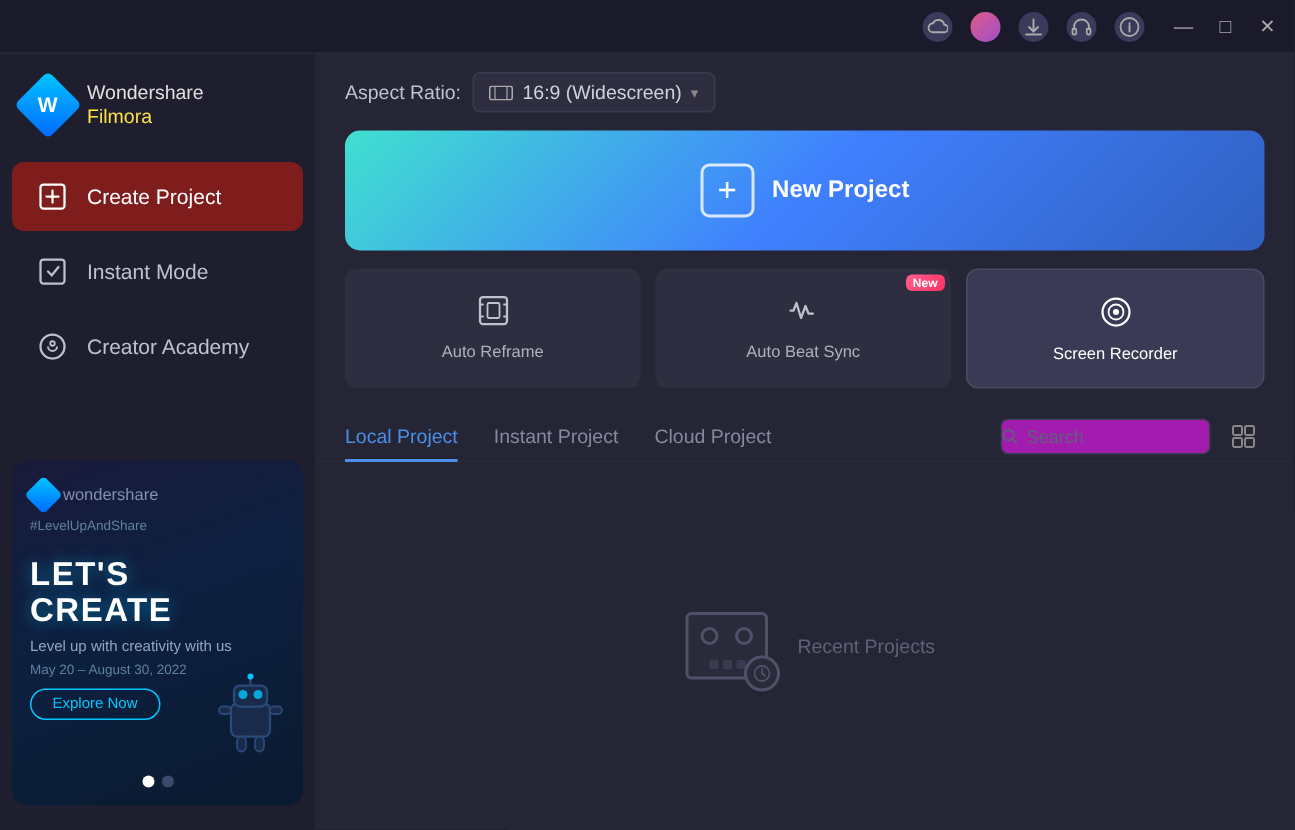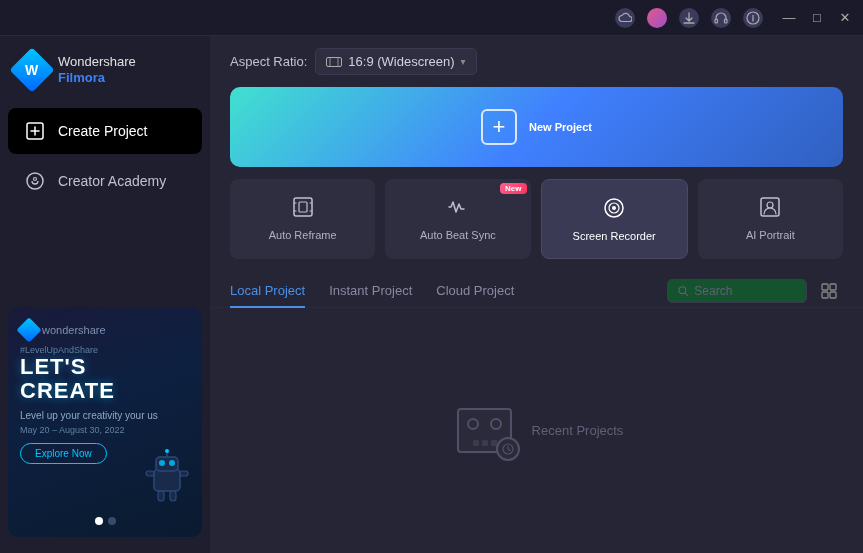--- a/index.html
+++ b/index.html
@@ -103,38 +103,38 @@
       flex-direction: column;
       line-height: 1.2;
     }
     .logo-text-top {
       font-size: 13px;
       color: #e0e0e0;
       font-weight: 500;
     }
     .logo-text-bottom {
       font-size: 13px;
-      color: #3b82f6;
-      font-weight: 700;
+      color: #fde047;
+      font-weight: 400;
     }
 
     .nav-item {
       display: flex;
       align-items: center;
       padding: 12px 16px;
       gap: 12px;
       cursor: pointer;
       border-radius: 8px;
       margin: 2px 8px;
       color: #c0c0d0;
       font-size: 14px;
       transition: background 0.15s;
     }
     .nav-item.active {
-      background: #000000;
+      background: #7f1d1d;
       color: #fff;
     }
     .nav-icon {
       width: 22px;
       height: 22px;
       display: flex;
       align-items: center;
       justify-content: center;
       flex-shrink: 0;
     }
@@ -166,21 +166,21 @@
       flex-shrink: 0;
     }
     .banner-logo-text {
       font-size: 11px;
       color: #8090b0;
       transform: none;
     }
     .banner-hashtag {
       font-size: 9px;
       color: #6080a0;
-      margin-bottom: 0;
+      margin-bottom: 16px;
     }
     .banner-title {
       font-size: 22px;
       font-weight: 900;
       color: #00e5ff;
       text-transform: uppercase;
       line-height: 1.1;
       margin-bottom: 6px;
       text-shadow: 0 0 10px rgba(0,200,255,0.5);
       letter-spacing: 1px;
@@ -304,21 +304,21 @@
       height: 36px;
       border: 2px solid rgba(255,255,255,0.8);
       border-radius: 6px;
       display: flex;
       align-items: center;
       justify-content: center;
       color: white;
       font-size: 22px;
     }
     .new-project-label {
-      font-size: 11px;
+      font-size: 16px;
       font-weight: 700;
       color: white;
     }
 
     
     .feature-cards {
       display: flex;
       gap: 10px;
       padding: 0 20px;
       margin-bottom: 16px;
@@ -398,24 +398,24 @@
       border-bottom-color: #4a90e8;
     }
     .tabs-right {
       display: flex;
       align-items: center;
       gap: 8px;
     }
     .search-box {
       display: flex;
       align-items: center;
-      background: #14532d;
+      background: #a21caf;
       border: 1px solid #3a3a50;
       border-radius: 5px;
-      padding: 4px 10px;
+      padding: 4px 0;
       gap: 6px;
       width: 140px;
     }
     .search-input {
       background: transparent;
       border: none;
       outline: none;
       color: #c0c0d0;
       font-size: 12px;
       width: 100%;
@@ -541,20 +541,29 @@
     <div class="nav-item active">
       <div class="nav-icon">
         <svg width="18" height="18" viewBox="0 0 18 18" fill="none">
           <rect x="1" y="1" width="16" height="16" rx="2" stroke="white" stroke-width="1.5"></rect>
           <path d="M9 5v8M5 9h8" stroke="white" stroke-width="1.5" stroke-linecap="round"></path>
         </svg>
       </div>
       <span>Create Project</span>
     </div>
 
+    <div class="nav-item">
+      <div class="nav-icon">
+        <svg width="18" height="18" viewBox="0 0 18 18" fill="none">
+          <rect x="1" y="1" width="16" height="16" rx="2" stroke="#c0c0d0" stroke-width="1.5"></rect>
+          <path d="M6 9l2.5 2.5L13 6" stroke="#c0c0d0" stroke-width="1.5" stroke-linecap="round"></path>
+        </svg>
+      </div>
+      <span>Instant Mode</span>
+    </div>
 
     <div class="nav-item">
       <div class="nav-icon">
         <svg width="18" height="18" viewBox="0 0 18 18" fill="none">
           <circle cx="9" cy="9" r="8" stroke="#c0c0d0" stroke-width="1.5" fill="none"></circle>
           <path d="M6 9a3 3 0 1 0 6 0" stroke="#c0c0d0" stroke-width="1.3" fill="none"></path>
           <circle cx="9" cy="7" r="1.5" stroke="#c0c0d0" stroke-width="1.2" fill="none"></circle>
         </svg>
       </div>
       <span>Creator Academy</span>
@@ -564,21 +573,21 @@
       <div class="banner-logo">
         <div class="banner-logo-icon"></div>
         <span class="banner-logo-text">wondershare</span>
       </div>
       <div class="banner-hashtag">#LevelUpAndShare</div>
       <div class="banner-title">
         <span>Let's</span>
         <br>
         <span>Create</span>
       </div>
-      <div class="banner-subtitle">Level up your creativity your us</div>
+      <div class="banner-subtitle">Level up with creativity with us</div>
       <div class="banner-date">May 20 – August 30, 2022</div>
       <button class="banner-btn">Explore Now</button>
 
       <div class="banner-robot">
         <svg width="50" height="60" viewBox="0 0 50 60" fill="none">
 
           <rect x="12" y="22" width="26" height="22" rx="4" fill="#1a2a4a" stroke="#2a4a7a" stroke-width="1.5"></rect>
 
           <rect x="14" y="10" width="22" height="14" rx="4" fill="#1a2a4a" stroke="#2a4a7a" stroke-width="1.5"></rect>
 
@@ -655,30 +664,20 @@
         <div class="feature-icon">
           <svg width="24" height="24" viewBox="0 0 24 24" fill="none">
             <circle cx="12" cy="12" r="9" stroke="white" stroke-width="1.5" fill="none"></circle>
             <circle cx="12" cy="12" r="5" stroke="white" stroke-width="1.2" fill="none"></circle>
             <circle cx="12" cy="12" r="2" fill="white"></circle>
           </svg>
         </div>
         <span class="feature-label">Screen Recorder</span>
       </div>
 
-      <div class="feature-card">
-        <div class="feature-icon">
-          <svg width="24" height="24" viewBox="0 0 24 24" fill="none">
-            <rect x="3" y="3" width="18" height="18" rx="2" stroke="#c0c0d0" stroke-width="1.5" fill="none"></rect>
-            <circle cx="12" cy="10" r="3" stroke="#c0c0d0" stroke-width="1.2" fill="none"></circle>
-            <path d="M6 19c0-3.3 2.7-6 6-6s6 2.7 6 6" stroke="#c0c0d0" stroke-width="1.2" stroke-linecap="round"></path>
-          </svg>
-        </div>
-        <span class="feature-label">AI Portrait</span>
-      </div>
 
     </div>
 
     <div class="project-tabs">
       <div class="tabs-left">
         <div class="tab active">Local Project</div>
         <div class="tab">Instant Project</div>
         <div class="tab">Cloud Project</div>
       </div>
       <div class="tabs-right">

